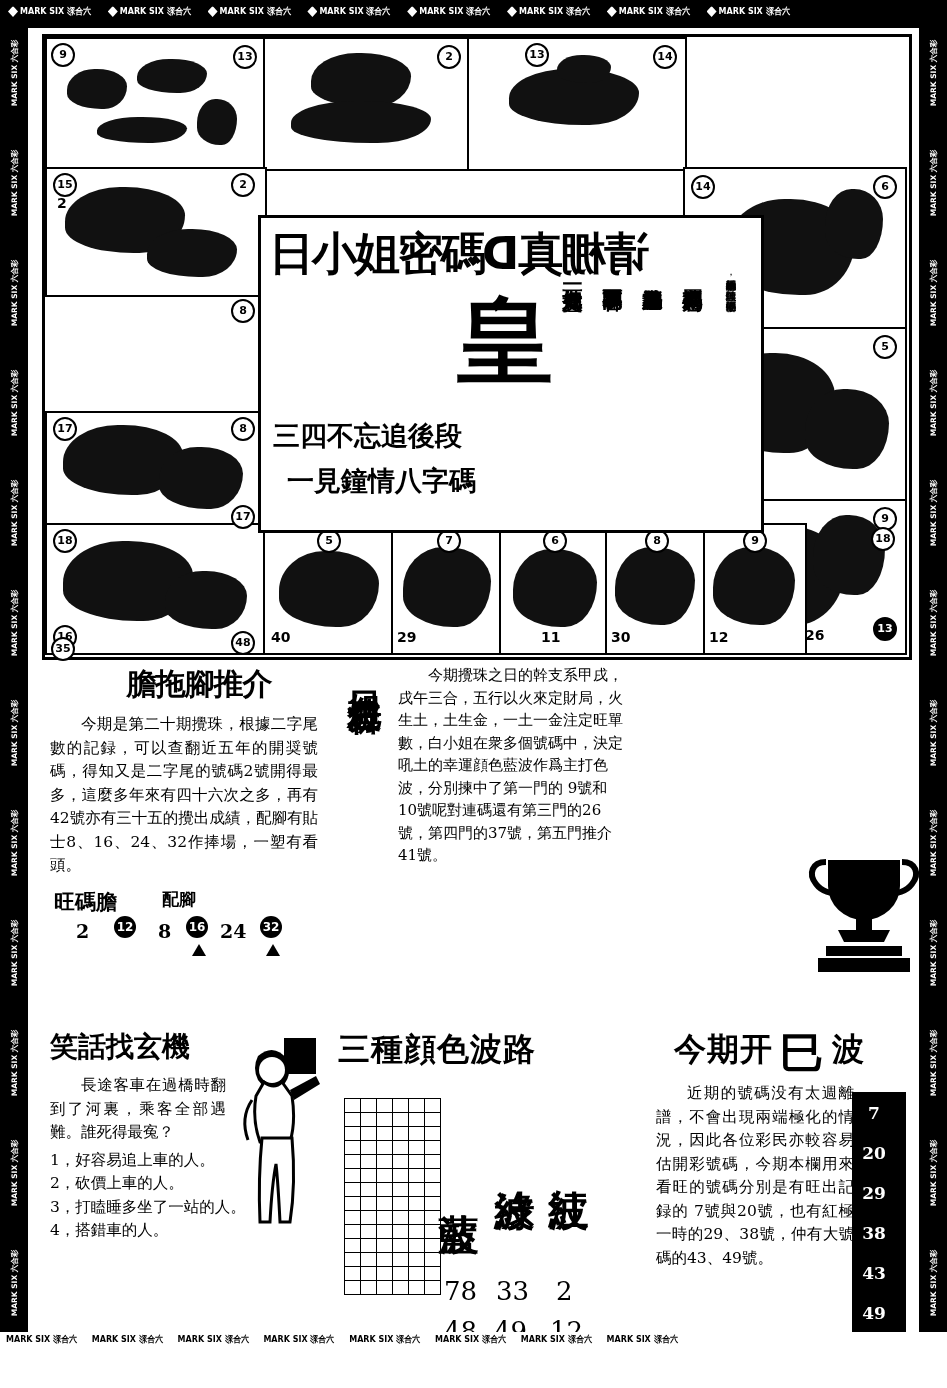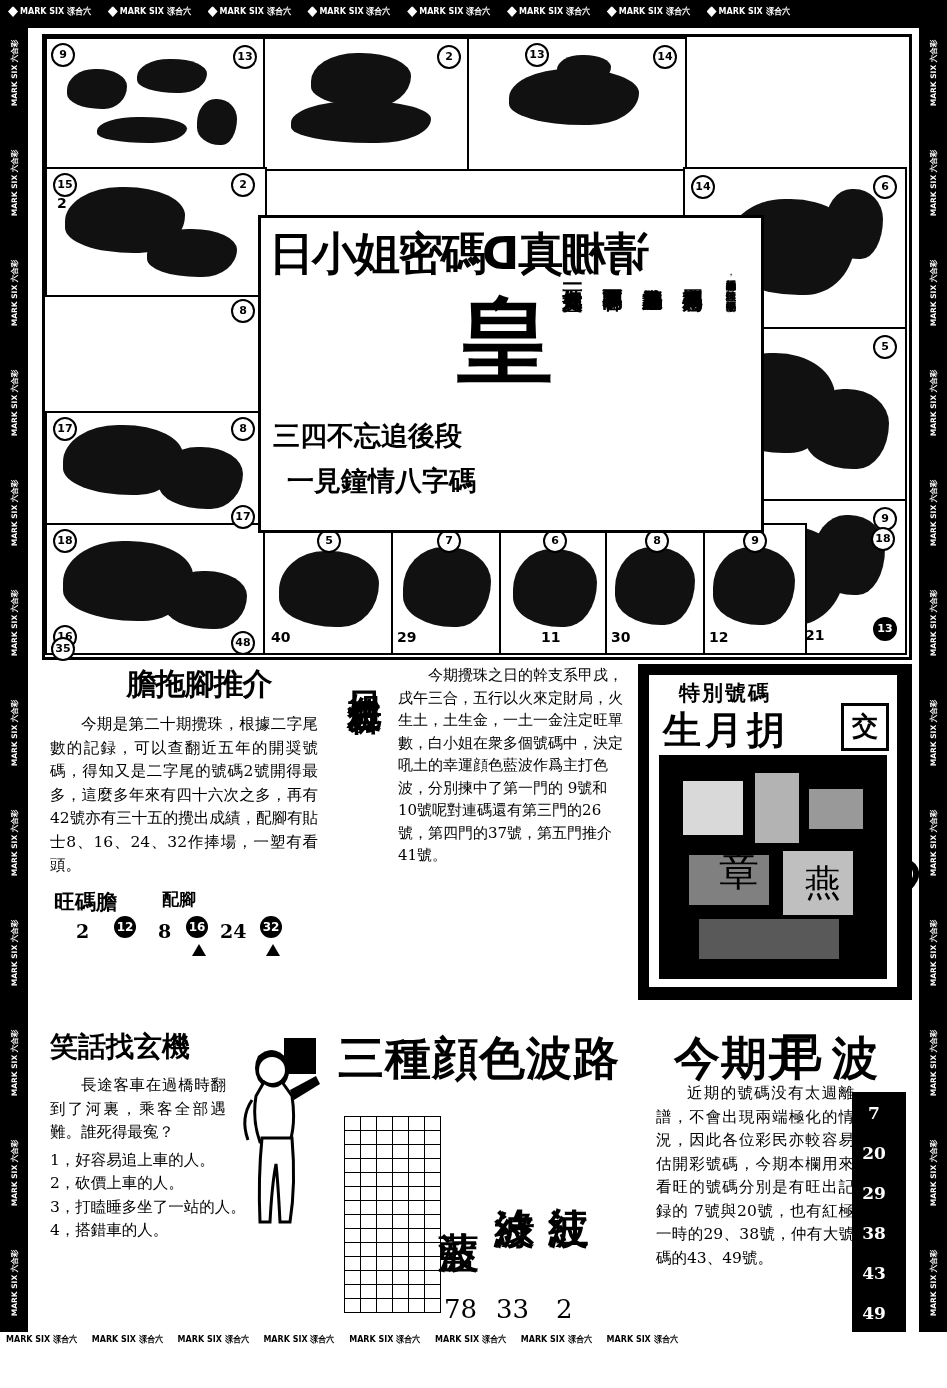--- a/index.html
+++ b/index.html
@@ -80,21 +80,21 @@
      font-family:"DejaVu Serif",serif;letter-spacing:4px;}
   .spec-box2{position:absolute;right:8px;top:28px;width:42px;height:42px;border:3px solid #000;
      font-size:26px;font-weight:bold;text-align:center;line-height:40px;}
   .specart{position:absolute;left:10px;top:80px;width:228px;height:224px;background:#000;}
 
   
   .bot{position:absolute;left:14px;top:1000px;width:864px;height:296px;}
   .joke-title{font-size:28px;font-weight:bold;font-family:"DejaVu Serif",serif;}
   .lady{position:absolute;right:0;top:10px;width:104px;height:200px;}
 
-  .wave-title{font-size:46px;font-weight:bold;font-family:"DejaVu Serif",serif;letter-spacing:1px;}
+  .wave-title{font-size:32px;font-weight:bold;font-family:"DejaVu Serif",serif;letter-spacing:1px;}
   .bigwave{font-size:40px;font-weight:bold;font-family:"DejaVu Serif",serif;line-height:0.95;}
   .wnum{font-size:26px;font-family:"DejaVu Serif",serif;}
 
   .rball{width:34px;height:34px;border-radius:50%;background:#000;color:#fff;
      font-size:17px;font-weight:bold;text-align:center;line-height:34px;
      font-family:"DejaVu Serif",serif;}
 
   .footer{position:absolute;left:0;top:1334px;width:947px;height:54px;}
   .f1{position:absolute;left:26px;top:4px;font-size:38px;font-weight:bold;color:#e8342a;
      font-family:"DejaVu Serif",serif;letter-spacing:1px;}
@@ -251,21 +251,21 @@
         <div class="cnum" style="left:4px;top:104px;">30</div>
       </div>
 
       <div class="cell" style="left:658px;top:486px;width:100px;height:128px;">
         <div class="splat" style="left:8px;top:22px;width:82px;height:78px;"></div>
         <div class="ball" style="left:38px;top:4px;">9</div>
         <div class="cnum" style="left:4px;top:104px;">12</div>
       </div>
 
       <div class="ball" style="left:826px;top:490px;">18</div>
-      <div class="cnum" style="left:760px;top:590px;">21</div>
+      <div class="cnum" style="left:760px;top:590px;">26</div>
 
       <div class="ball" style="left:6px;top:600px;">35</div>
       <div class="ball" style="left:186px;top:136px;">2</div>
       <div class="ball" style="left:186px;top:262px;">8</div>
       <div class="ball" style="left:186px;top:380px;">8</div>
       <div class="ball" style="left:186px;top:468px;">17</div>
       <div class="ball" style="left:186px;top:594px;">48</div>
 
       <div class="headbox">
         <div class="headtitle">
@@ -313,40 +313,20 @@
             <path d="M22 10 c-14 0 -18 12 -10 22 c6 8 16 10 20 8" fill="none" stroke="#000" stroke-width="6"></path>
             <path d="M98 10 c14 0 18 12 10 22 c-6 8 -16 10 -20 8" fill="none" stroke="#000" stroke-width="6"></path>
             <rect x="52" y="62" width="16" height="16" fill="#000"></rect>
             <path d="M34 78 h52 l-6 12 h-40 z" fill="#000"></path>
             <rect x="22" y="94" width="76" height="10" fill="#000"></rect>
             <rect x="14" y="106" width="92" height="14" fill="#000"></rect>
           </svg>
         </div>
       </div>
 
-      <div class="specbox">
-        <div class="specinner">
-          <div class="spec-t1">特別號碼</div>
-          <div class="spec-t2">生月抈</div>
-          <div class="spec-box2">交</div>
-          <div class="specart">
-            <svg viewBox="0 0 228 224" width="228" height="224">
-              <rect width="228" height="224" fill="#000"></rect>
-              <rect x="24" y="26" width="60" height="54" fill="#fff" opacity="0.85"></rect>
-              <rect x="96" y="18" width="44" height="70" fill="#fff" opacity="0.7"></rect>
-              <rect x="150" y="34" width="54" height="40" fill="#fff" opacity="0.6"></rect>
-              <rect x="30" y="100" width="80" height="50" fill="#fff" opacity="0.5"></rect>
-              <rect x="124" y="96" width="70" height="64" fill="#fff" opacity="0.75"></rect>
-              <rect x="40" y="164" width="140" height="40" fill="#fff" opacity="0.35"></rect>
-              <text x="60" y="130" font-size="40" font-family="DejaVu Serif" fill="#000">章</text>
-              <text x="146" y="140" font-size="36" font-family="DejaVu Serif" fill="#000">燕</text>
-            </svg>
-          </div>
-        </div>
-      </div>
     </div>
 
     <div class="bot">
 
       <div class="midcol" style="left:8px;top:0;width:282px;">
         <div class="joke-title">笑話找玄機</div>
         <div class="body-cn" style="width:176px;margin-top:8px;text-indent:2em;">長途客車在過橋時翻到了河裏，乘客全部遇難。誰死得最寃？</div>
         <div class="body-cn" style="width:186px;margin-top:4px;">1，好容易追上車的人。</div>
         <div class="body-cn" style="width:186px;">2，砍價上車的人。</div>
         <div class="body-cn" style="width:220px;">3，打瞌睡多坐了一站的人。</div>

